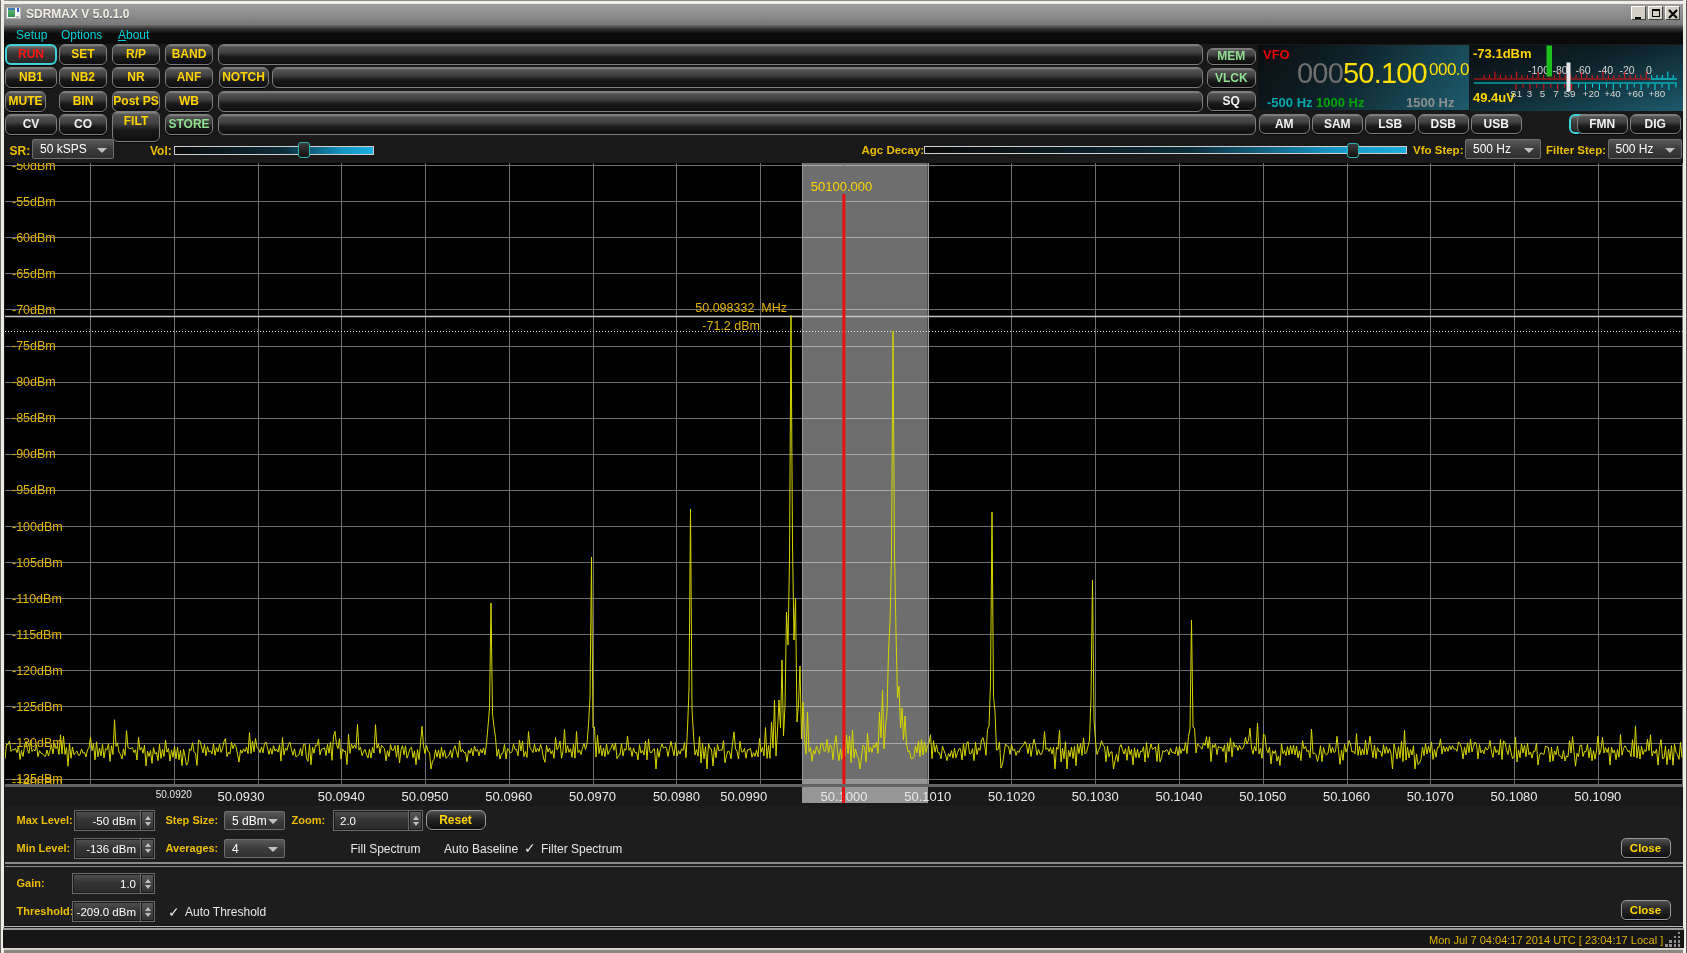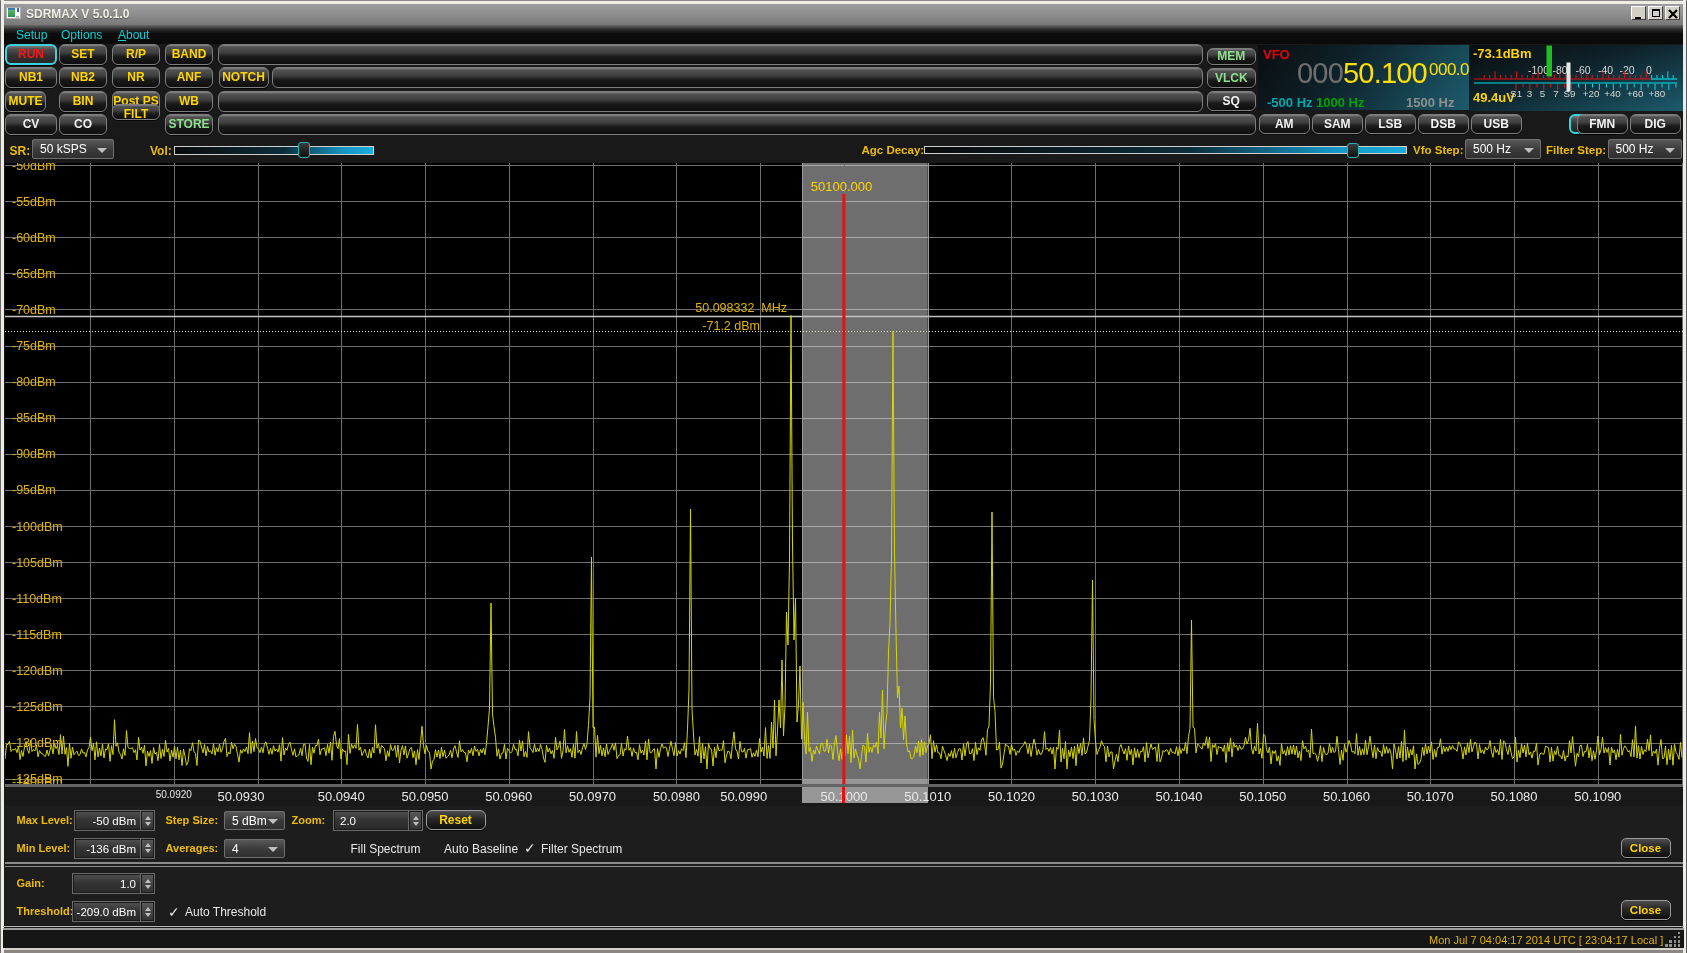--- a/index.html
+++ b/index.html
@@ -70,21 +70,21 @@
 <div class="btn" style="left:165px;top:67.3px;width:48px;height:21px;color:#ffd400;font-size:12px;line-height:19px">ANF</div>
 <div class="btn" style="left:218.5px;top:67.3px;width:50px;height:21px;color:#ffd400;font-size:12px;line-height:19px">NOTCH</div>
 <div class="bar" style="left:272px;top:67.3px;width:931px;height:21px"></div>
 <div class="btn" style="left:5px;top:90.6px;width:41px;height:21px;color:#ffd400;font-size:12px;line-height:19px">MUTE</div>
 <div class="btn" style="left:59px;top:90.6px;width:48px;height:21px;color:#ffd400;font-size:12px;line-height:19px">BIN</div>
 <div class="btn" style="left:112px;top:90.6px;width:48px;height:21px;color:#ffd400;font-size:12px;line-height:19px">Post PS</div>
 <div class="btn" style="left:165px;top:90.6px;width:48px;height:21px;color:#ffd400;font-size:12px;line-height:19px">WB</div>
 <div class="bar" style="left:217.5px;top:90.6px;width:985.5px;height:21px"></div>
 <div class="btn" style="left:5px;top:113.9px;width:52px;height:21px;color:#f2f2f2;font-size:12px;line-height:19px">CV</div>
 <div class="btn" style="left:59px;top:113.9px;width:48px;height:21px;color:#f2f2f2;font-size:12px;line-height:19px">CO</div>
-<div class="btn" style="left:112px;top:104px;width:48px;height:16px;color:#ffd400;font-size:12px;line-height:19px">FILT</div>
+<div class="btn" style="left:112px;top:111px;width:48px;height:31px;color:#ffd400;font-size:12px;line-height:19px">FILT</div>
 <div class="btn" style="left:165px;top:113.9px;width:48px;height:21px;color:#8fe08f;font-size:12px;line-height:19px">STORE</div>
 <div class="bar" style="left:217.5px;top:113.9px;width:1038px;height:21px"></div>
 <div class="btn" style="left:1207px;top:47.7px;width:48.5px;height:17.5px;color:#8fe08f;font-size:12px;line-height:15.5px">MEM</div>
 <div class="btn" style="left:1207px;top:67.8px;width:48.5px;height:20px;color:#8fe08f;font-size:12px;line-height:18px">VLCK</div>
 <div class="btn" style="left:1207px;top:91px;width:48.5px;height:20px;color:#f2f2f2;font-size:12px;line-height:18px">SQ</div>
 <div class="btn" style="left:1259.0px;top:113.9px;width:50.5px;height:20px;color:#f2f2f2;font-size:12px;line-height:18px">AM</div>
 <div class="btn" style="left:1312.0px;top:113.9px;width:50.5px;height:20px;color:#f2f2f2;font-size:12px;line-height:18px">SAM</div>
 <div class="btn" style="left:1365.0px;top:113.9px;width:50.5px;height:20px;color:#f2f2f2;font-size:12px;line-height:18px">LSB</div>
 <div class="btn" style="left:1418.0px;top:113.9px;width:50.5px;height:20px;color:#f2f2f2;font-size:12px;line-height:18px">DSB</div>
 <div class="btn" style="left:1471.0px;top:113.9px;width:50.5px;height:20px;color:#f2f2f2;font-size:12px;line-height:18px">USB</div>

